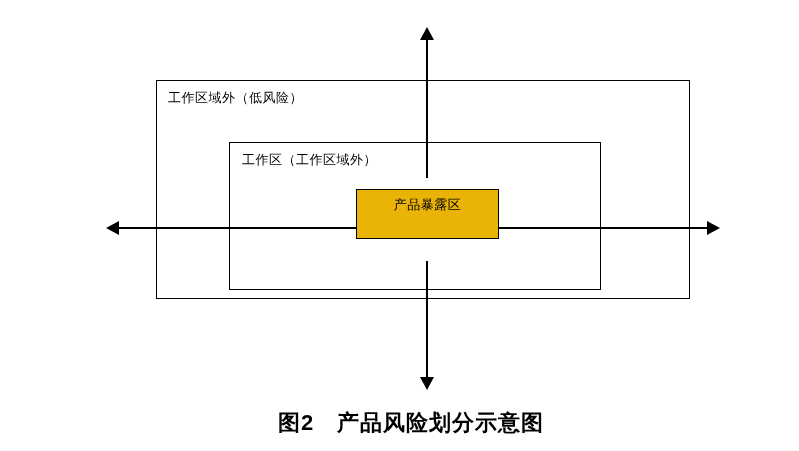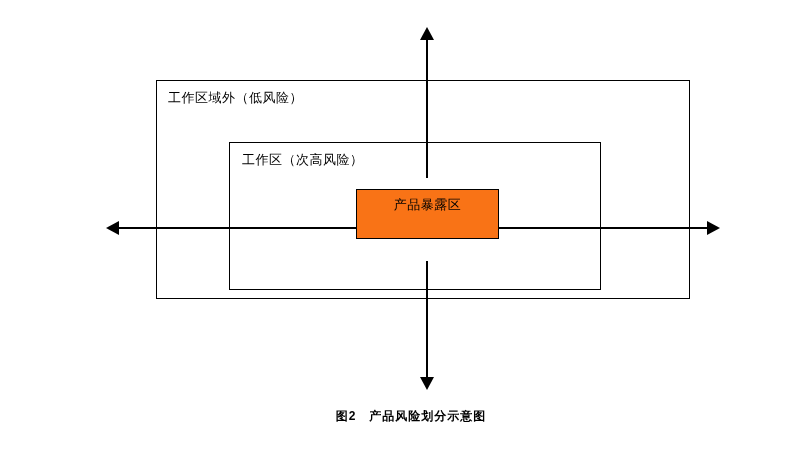--- a/index.html
+++ b/index.html
@@ -15,21 +15,21 @@
   }
   .box {
     position: absolute;
     border: 1px solid #000000;
     background: transparent;
   }
   .outer-box  { left: 146px; top: 80px;  width: 534px; height: 219px; z-index: 0; margin-left: 10px; }
   .middle-box { left: 229px; top: 142px; width: 372px; height: 148px; z-index: 0; }
   .inner-box  {
     left: 356px; top: 189px; width: 143px; height: 50px;
-    background: #f97316; z-index: 2;
+    background: #eab308; z-index: 2;
     text-align: center; padding-top: 5px;
   }
   .zone-label {
     position: absolute;
     font-size: 13px;
     line-height: 15px;
     white-space: nowrap;
     letter-spacing: 0.5px;
   }
   .outer-box .zone-label  { left: 11px; top: 9px; }
@@ -83,36 +83,36 @@
     border-bottom: 7px solid transparent;
     border-left: 13px solid #000000;
   }
   .caption {
     position: absolute;
     left: 111px; top: 408px;
     width: 600px;
     text-align: center;
     font-family: "Liberation Sans", "DejaVu Sans", sans-serif;
     font-weight: bold;
-    font-size: 12px;
+    font-size: 22px;
     letter-spacing: 1px;
     white-space: pre;
   }
 </style>
 </head>
 <body>
 
 <div class="page">
 
   <div class="box outer-box">
     <span class="zone-label">工作区域外（低风险）</span>
   </div>
 
   <div class="box middle-box">
-    <span class="zone-label">工作区（次高风险）</span>
+    <span class="zone-label">工作区（工作区域外）</span>
   </div>
 
   <div class="axis-h"></div>
   <div class="axis-v axis-v-top"></div>
   <div class="axis-v axis-v-bottom"></div>
 
   <div class="box inner-box">
     <div class="inner-line">产品暴露区</div>
   </div>
 

